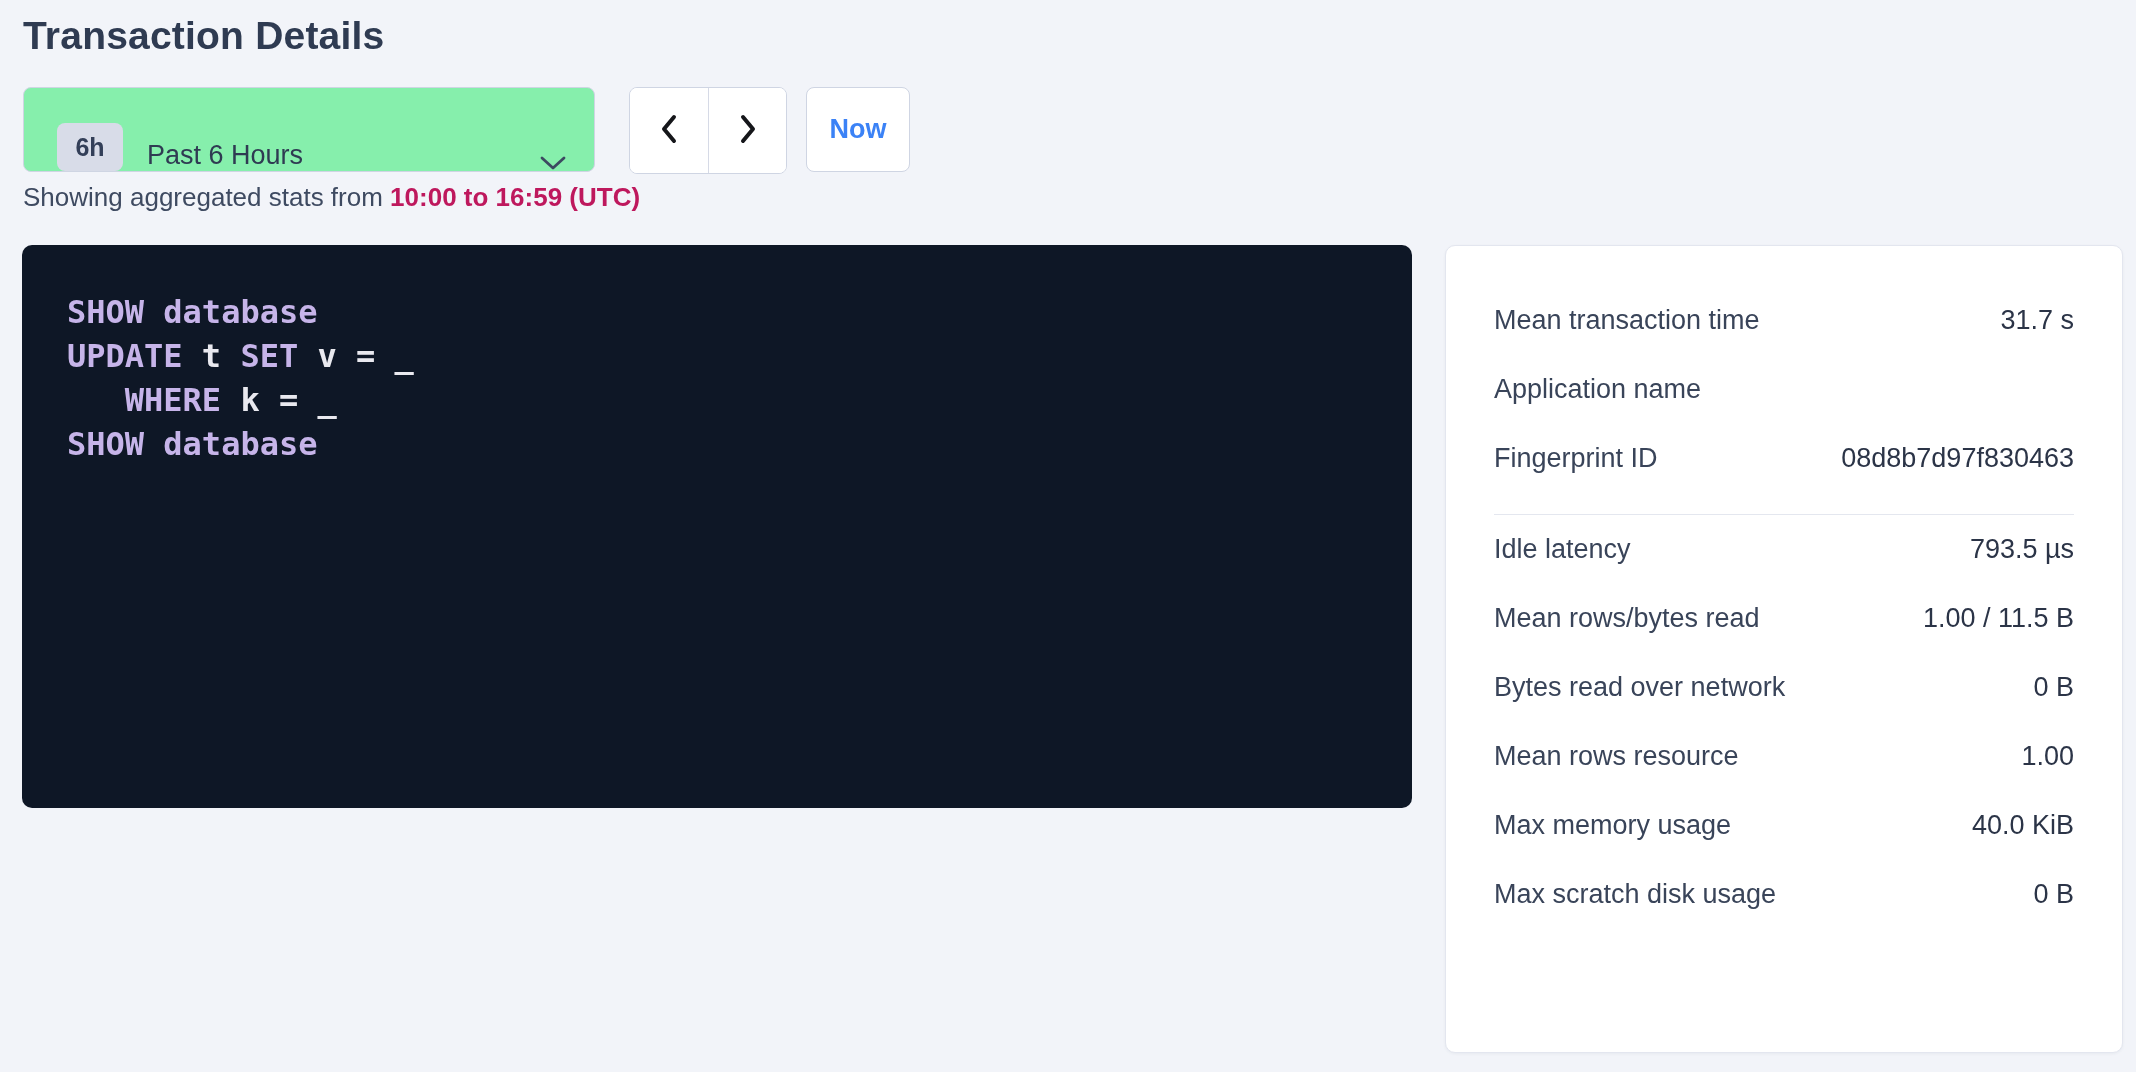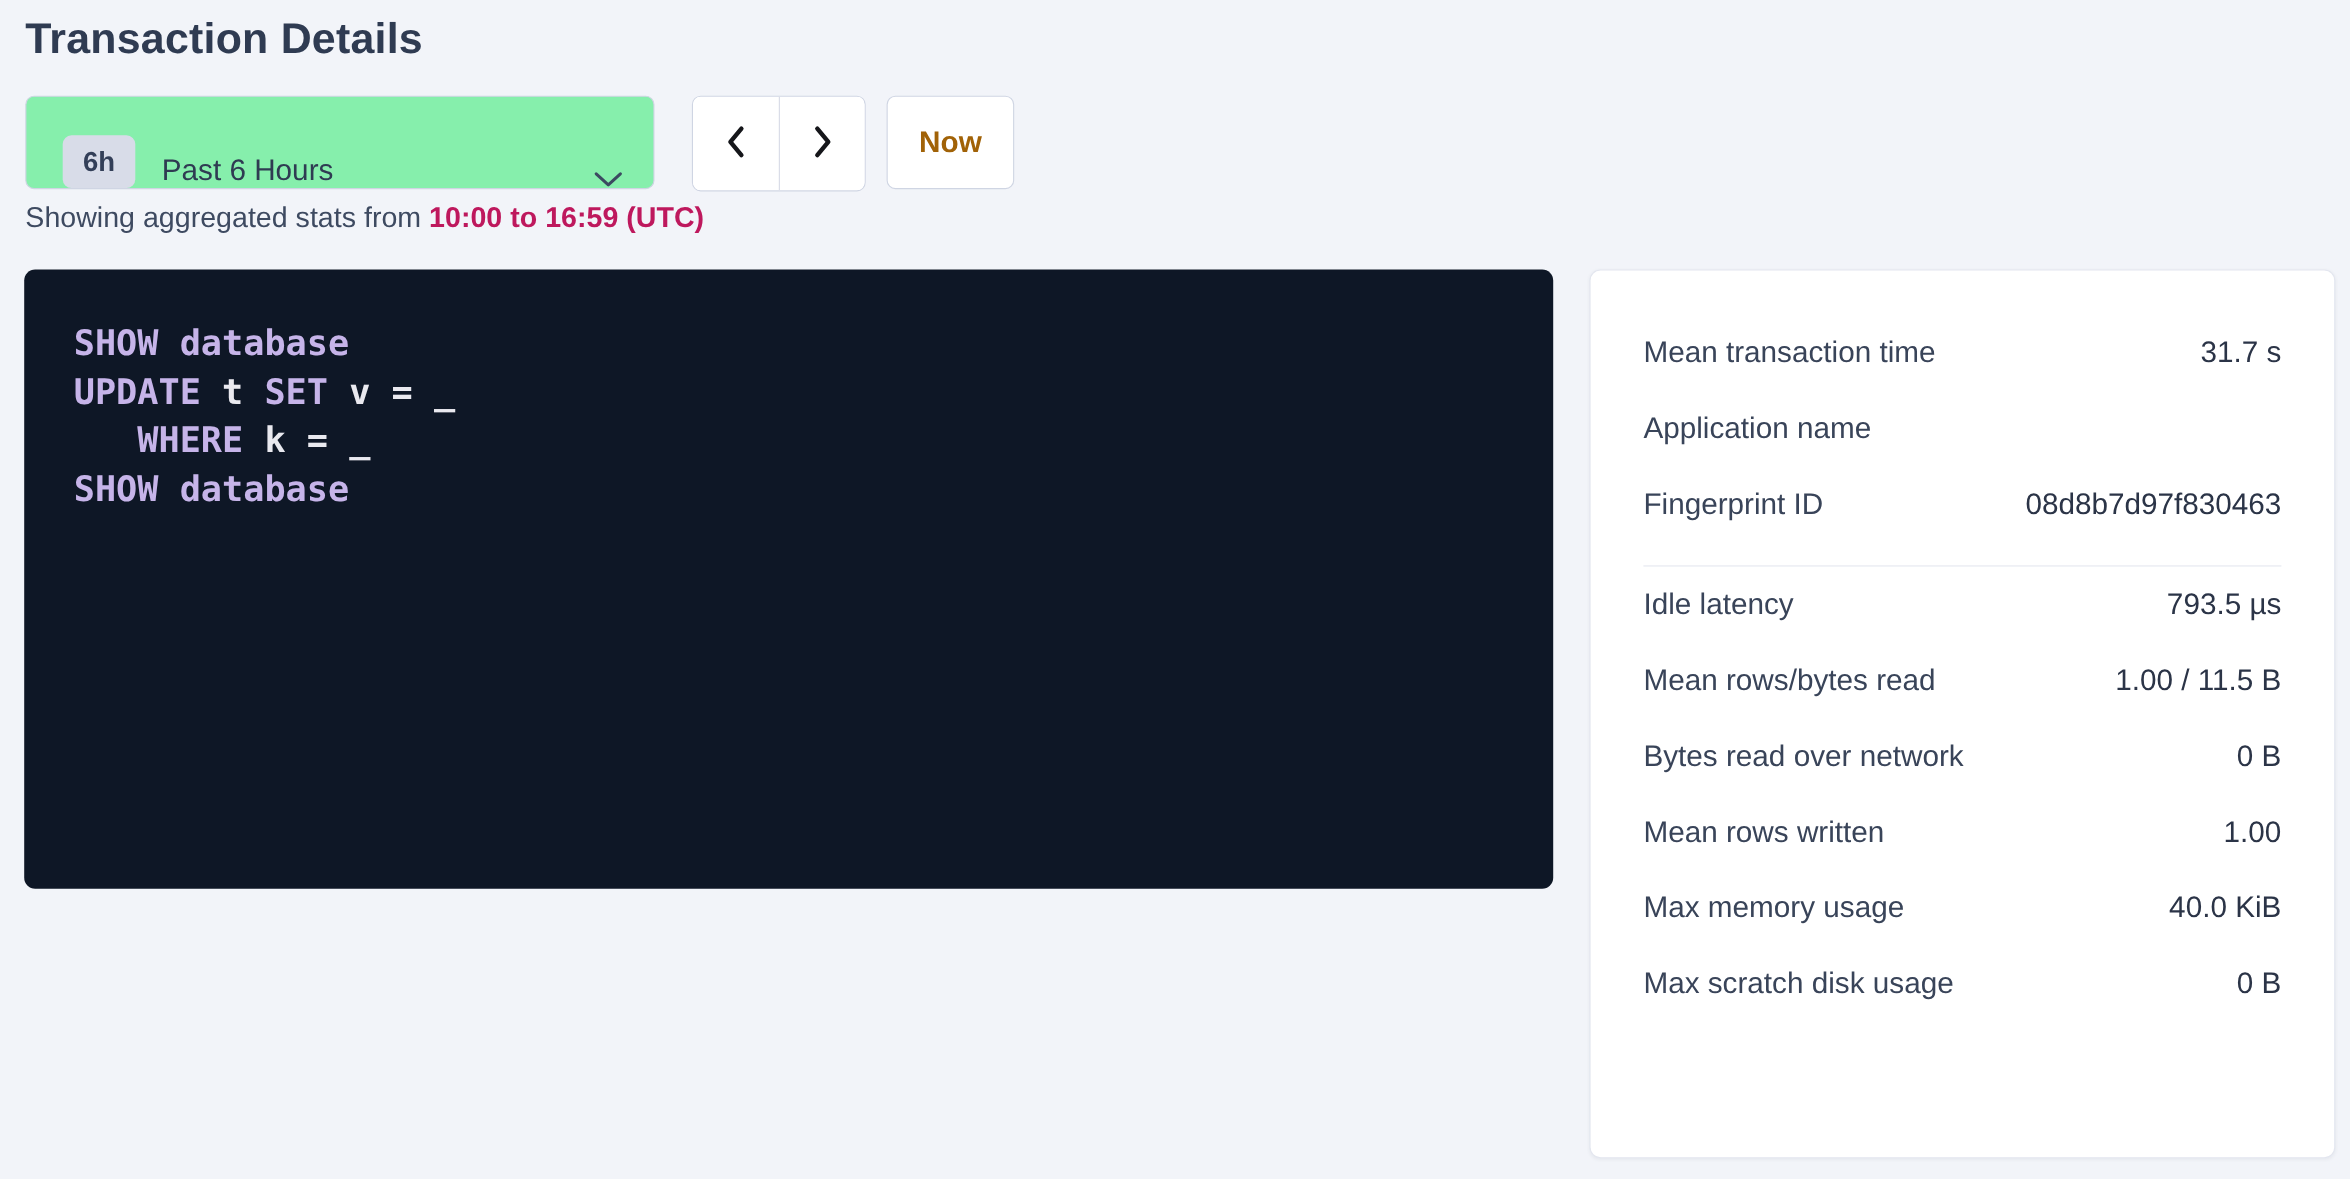--- a/index.html
+++ b/index.html
@@ -31,24 +31,24 @@
   .nav-group{
     display:flex;background:#ffffff;border:1px solid #cfd5e3;border-radius:8px;
     margin-right:19px;overflow:hidden;
   }
   .nav-btn{
     width:78px;height:85px;box-sizing:border-box;background:#ffffff;border:none;
     display:flex;align-items:center;justify-content:center;cursor:pointer;padding:0;
   }
   .nav-btn + .nav-btn{border-left:1px solid #d6dae6;}
   .now-btn{
-    width:116px;height:85px;box-sizing:border-box;background:#ffffff;
+    width:104px;height:85px;box-sizing:border-box;background:#ffffff;
     border:1px solid #cfd5e3;border-radius:8px;cursor:pointer;
     font-family:"Liberation Sans", sans-serif;
-    font-size:27px;font-weight:700;color:#a16207;
+    font-size:27px;font-weight:700;color:#3b82f6;
     display:flex;align-items:center;justify-content:center;
   }
   .caption{
     position:absolute;left:23px;top:182px;font-size:26px;color:#3e4a61;
   }
   .caption b{font-weight:700;color:#be185d;}
   
   .code-block{
     position:absolute;left:22px;top:245px;width:1390px;height:563px;box-sizing:border-box;
     background:#0e1726;border-radius:10px;padding:45px 40px 0 45px;
@@ -142,21 +142,21 @@
       </div>
       <div class="stat-row">
         <span class="stat-label">Mean rows/bytes read</span>
         <span class="stat-value">1.00 / 11.5 B</span>
       </div>
       <div class="stat-row">
         <span class="stat-label">Bytes read over network</span>
         <span class="stat-value">0 B</span>
       </div>
       <div class="stat-row">
-        <span class="stat-label">Mean rows written</span>
+        <span class="stat-label">Mean rows resource</span>
         <span class="stat-value">1.00</span>
       </div>
       <div class="stat-row">
         <span class="stat-label">Max memory usage</span>
         <span class="stat-value">40.0 KiB</span>
       </div>
       <div class="stat-row">
         <span class="stat-label">Max scratch disk usage</span>
         <span class="stat-value">0 B</span>
       </div>

